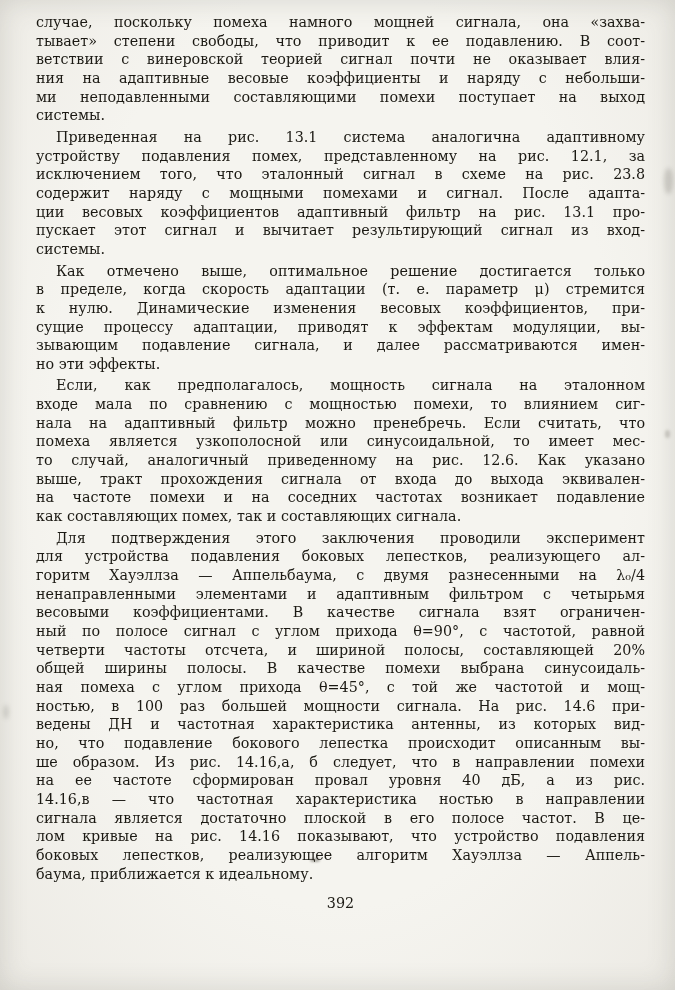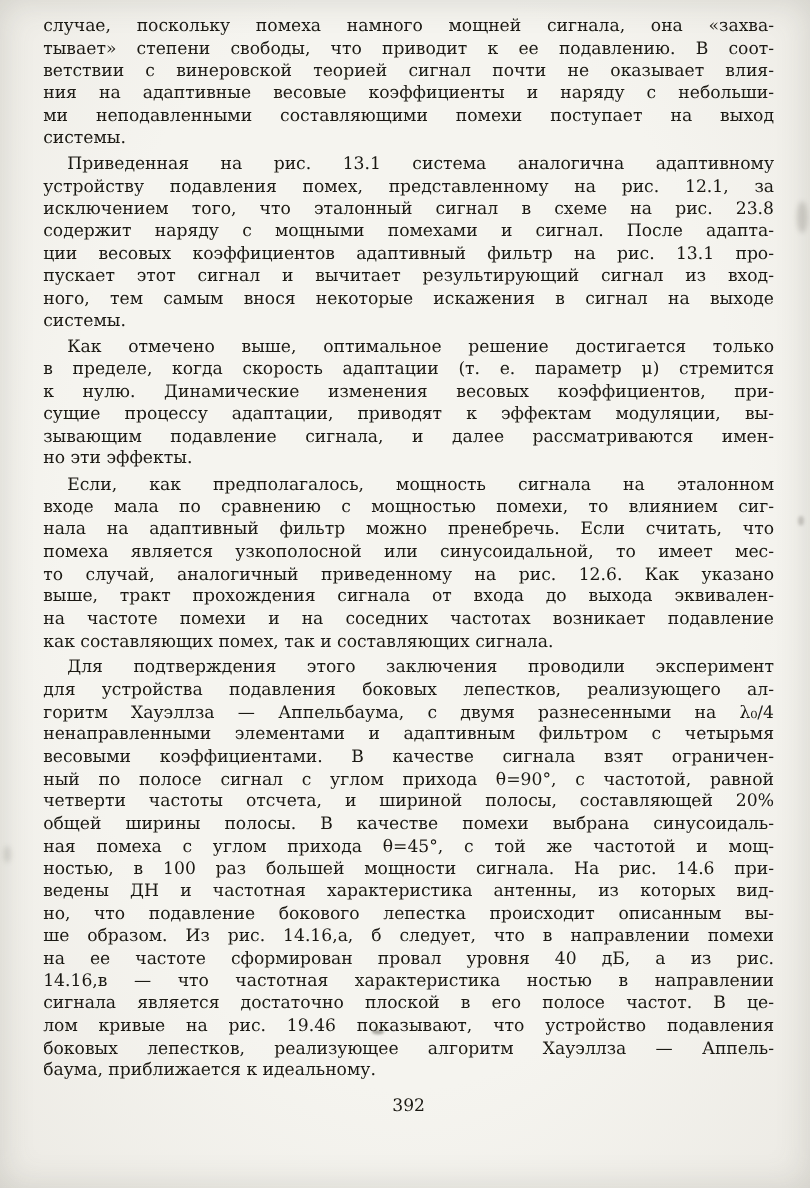--- a/index.html
+++ b/index.html
@@ -71,21 +71,20 @@
         <div class="line">ми неподавленными составляющими помехи поступает на выход</div>
         <div class="line last">системы.</div>
       </div>
       <div class="paragraph indent">
         <div class="line first">Приведенная на рис. 13.1 система аналогична адаптивному</div>
         <div class="line">устройству подавления помех, представленному на рис. 12.1, за</div>
         <div class="line">исключением того, что эталонный сигнал в схеме на рис. 23.8</div>
         <div class="line">содержит наряду с мощными помехами и сигнал. После адапта-</div>
         <div class="line">ции весовых коэффициентов адаптивный фильтр на рис. 13.1 про-</div>
         <div class="line">пускает этот сигнал и вычитает результирующий сигнал из вход-</div>
-        <div class="line">ного, тем самым внося некоторые искажения в сигнал на выходе</div>
         <div class="line last">системы.</div>
       </div>
       <div class="paragraph indent">
         <div class="line first">Как отмечено выше, оптимальное решение достигается только</div>
         <div class="line">в пределе, когда скорость адаптации (т. е. параметр μ) стремится</div>
         <div class="line">к нулю. Динамические изменения весовых коэффициентов, при-</div>
         <div class="line">сущие процессу адаптации, приводят к эффектам модуляции, вы-</div>
         <div class="line">зывающим подавление сигнала, и далее рассматриваются имен-</div>
         <div class="line last">но эти эффекты.</div>
       </div>
@@ -109,21 +108,21 @@
         <div class="line">четверти частоты отсчета, и шириной полосы, составляющей 20%</div>
         <div class="line">общей ширины полосы. В качестве помехи выбрана синусоидаль-</div>
         <div class="line">ная помеха с углом прихода θ=45°, с той же частотой и мощ-</div>
         <div class="line">ностью, в 100 раз большей мощности сигнала. На рис. 14.6 при-</div>
         <div class="line">ведены ДН и частотная характеристика антенны, из которых вид-</div>
         <div class="line">но, что подавление бокового лепестка происходит описанным вы-</div>
         <div class="line">ше образом. Из рис. 14.16,а, б следует, что в направлении помехи</div>
         <div class="line">на ее частоте сформирован провал уровня 40 дБ, а из рис.</div>
         <div class="line">14.16,в — что частотная характеристика ностью в направлении</div>
         <div class="line">сигнала является достаточно плоской в его полосе частот. В це-</div>
-        <div class="line">лом кривые на рис. 19.46 показывают, что устройство подавления</div>
+        <div class="line">лом кривые на рис. 14.16 показывают, что устройство подавления</div>
         <div class="line">боковых лепестков, реализующее алгоритм Хауэллза — Аппель-</div>
         <div class="line last">баума, приближается к идеальному.</div>
       </div>
     </div>
   <div class="page-number">392</div>
   <div class="speck speck-1"></div>
   <div class="speck speck-2"></div>
   <div class="speck speck-3"></div>
   <div class="speck speck-4"></div>
 </div>

